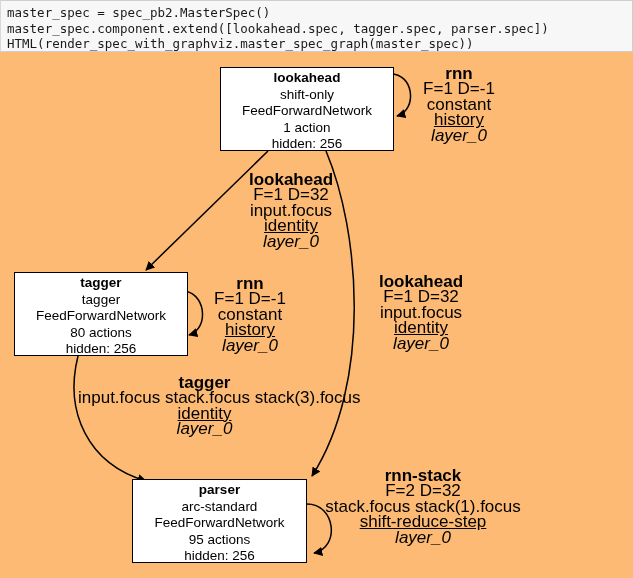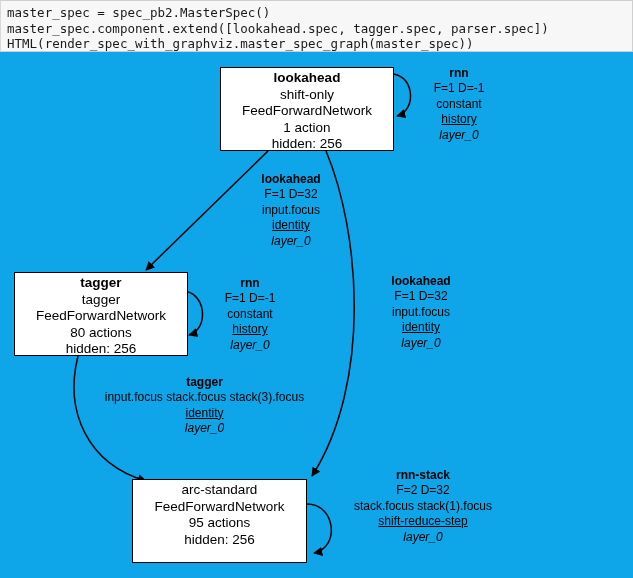--- a/index.html
+++ b/index.html
@@ -35,21 +35,21 @@
     color: #1a1a1a;
     white-space: pre;
   }
 
   
   #graph {
     position: absolute;
     left: 0; top: 52px;
     width: 633px;
     height: 526px;
-    background: #0ea5e9;
+    background: #fdba74;
   }
   #graph-svg {
     position: absolute;
     left: 0; top: 0;
   }
 
   
   .node {
     position: absolute;
     box-sizing: border-box;
@@ -62,21 +62,21 @@
     padding-top: 2px;
   }
   .node .n-title {
     font-weight: bold;
   }
 
   
   .edge-label {
     position: absolute;
     text-align: center;
-    font-size: 12px;
+    font-size: 17px;
     line-height: 15.4px;
     color: #000000;
     white-space: nowrap;
   }
   .edge-label .e-name { font-weight: bold; }
   .edge-label .e-under { text-decoration: underline; text-align: center; }
   .edge-label .e-ital  { font-style: italic; }
 </style>
 </head>
 <body>
@@ -119,20 +119,21 @@
 
   <div class="node" id="node-tagger" style="left:14px; top:220px; width:174px; height:84px;">
     <div class="n-title">tagger</div>
     <div>tagger</div>
     <div>FeedForwardNetwork</div>
     <div>80 actions</div>
     <div>hidden: 256</div>
   </div>
 
   <div class="node" id="node-parser" style="left:132px; top:427px; width:175px; height:84px;">
+    <div class="n-title">parser</div>
     <div>arc-standard</div>
     <div>FeedForwardNetwork</div>
     <div>95 actions</div>
     <div>hidden: 256</div>
   </div>
 
   <div class="edge-label" id="lbl-lookahead-self" style="left:411px; top:14px; width:96px;">
     <div class="e-name">rnn</div>
     <div>F=1 D=-1</div>
     <div>constant</div>

